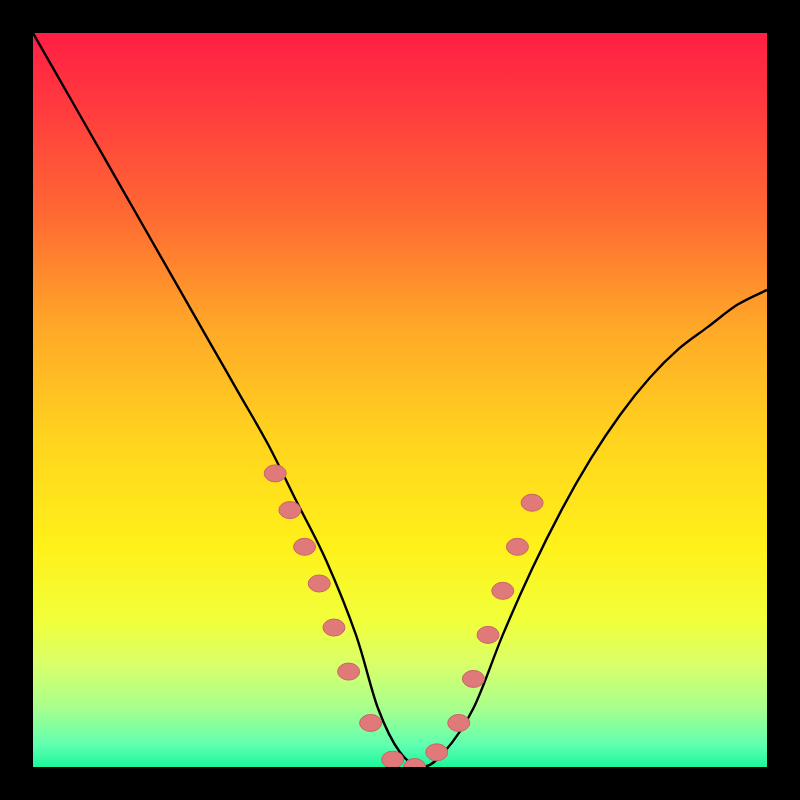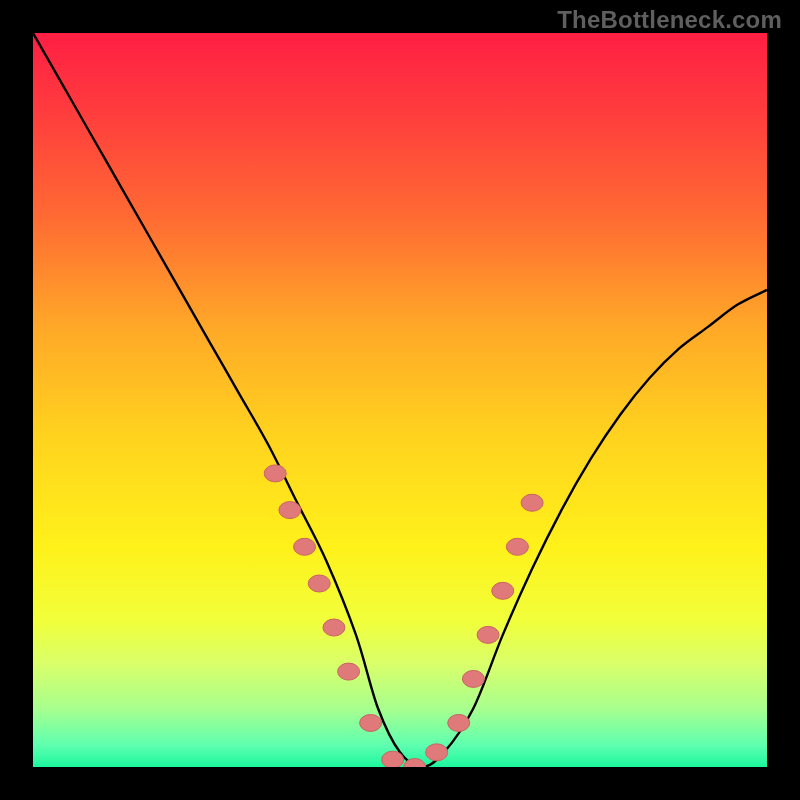--- a/index.html
+++ b/index.html
@@ -76,14 +76,13 @@
           <ellipse cx="403.70000000000005" cy="719.32" rx="11" ry="8.5" fill="#e07a7a" stroke="#c96363" stroke-width="1"></ellipse>
           <ellipse cx="425.71999999999997" cy="689.96" rx="11" ry="8.5" fill="#e07a7a" stroke="#c96363" stroke-width="1"></ellipse>
           <ellipse cx="440.4" cy="645.92" rx="11" ry="8.5" fill="#e07a7a" stroke="#c96363" stroke-width="1"></ellipse>
           <ellipse cx="455.08" cy="601.88" rx="11" ry="8.5" fill="#e07a7a" stroke="#c96363" stroke-width="1"></ellipse>
           <ellipse cx="469.76" cy="557.84" rx="11" ry="8.5" fill="#e07a7a" stroke="#c96363" stroke-width="1"></ellipse>
           <ellipse cx="484.44" cy="513.8" rx="11" ry="8.5" fill="#e07a7a" stroke="#c96363" stroke-width="1"></ellipse>
           <ellipse cx="499.12000000000006" cy="469.76" rx="11" ry="8.5" fill="#e07a7a" stroke="#c96363" stroke-width="1"></ellipse>
         </g>
     </svg>
   </div>
-  <div class="watermark">TheBottleneck.com</div>
 </div>
 
 </body></html>

